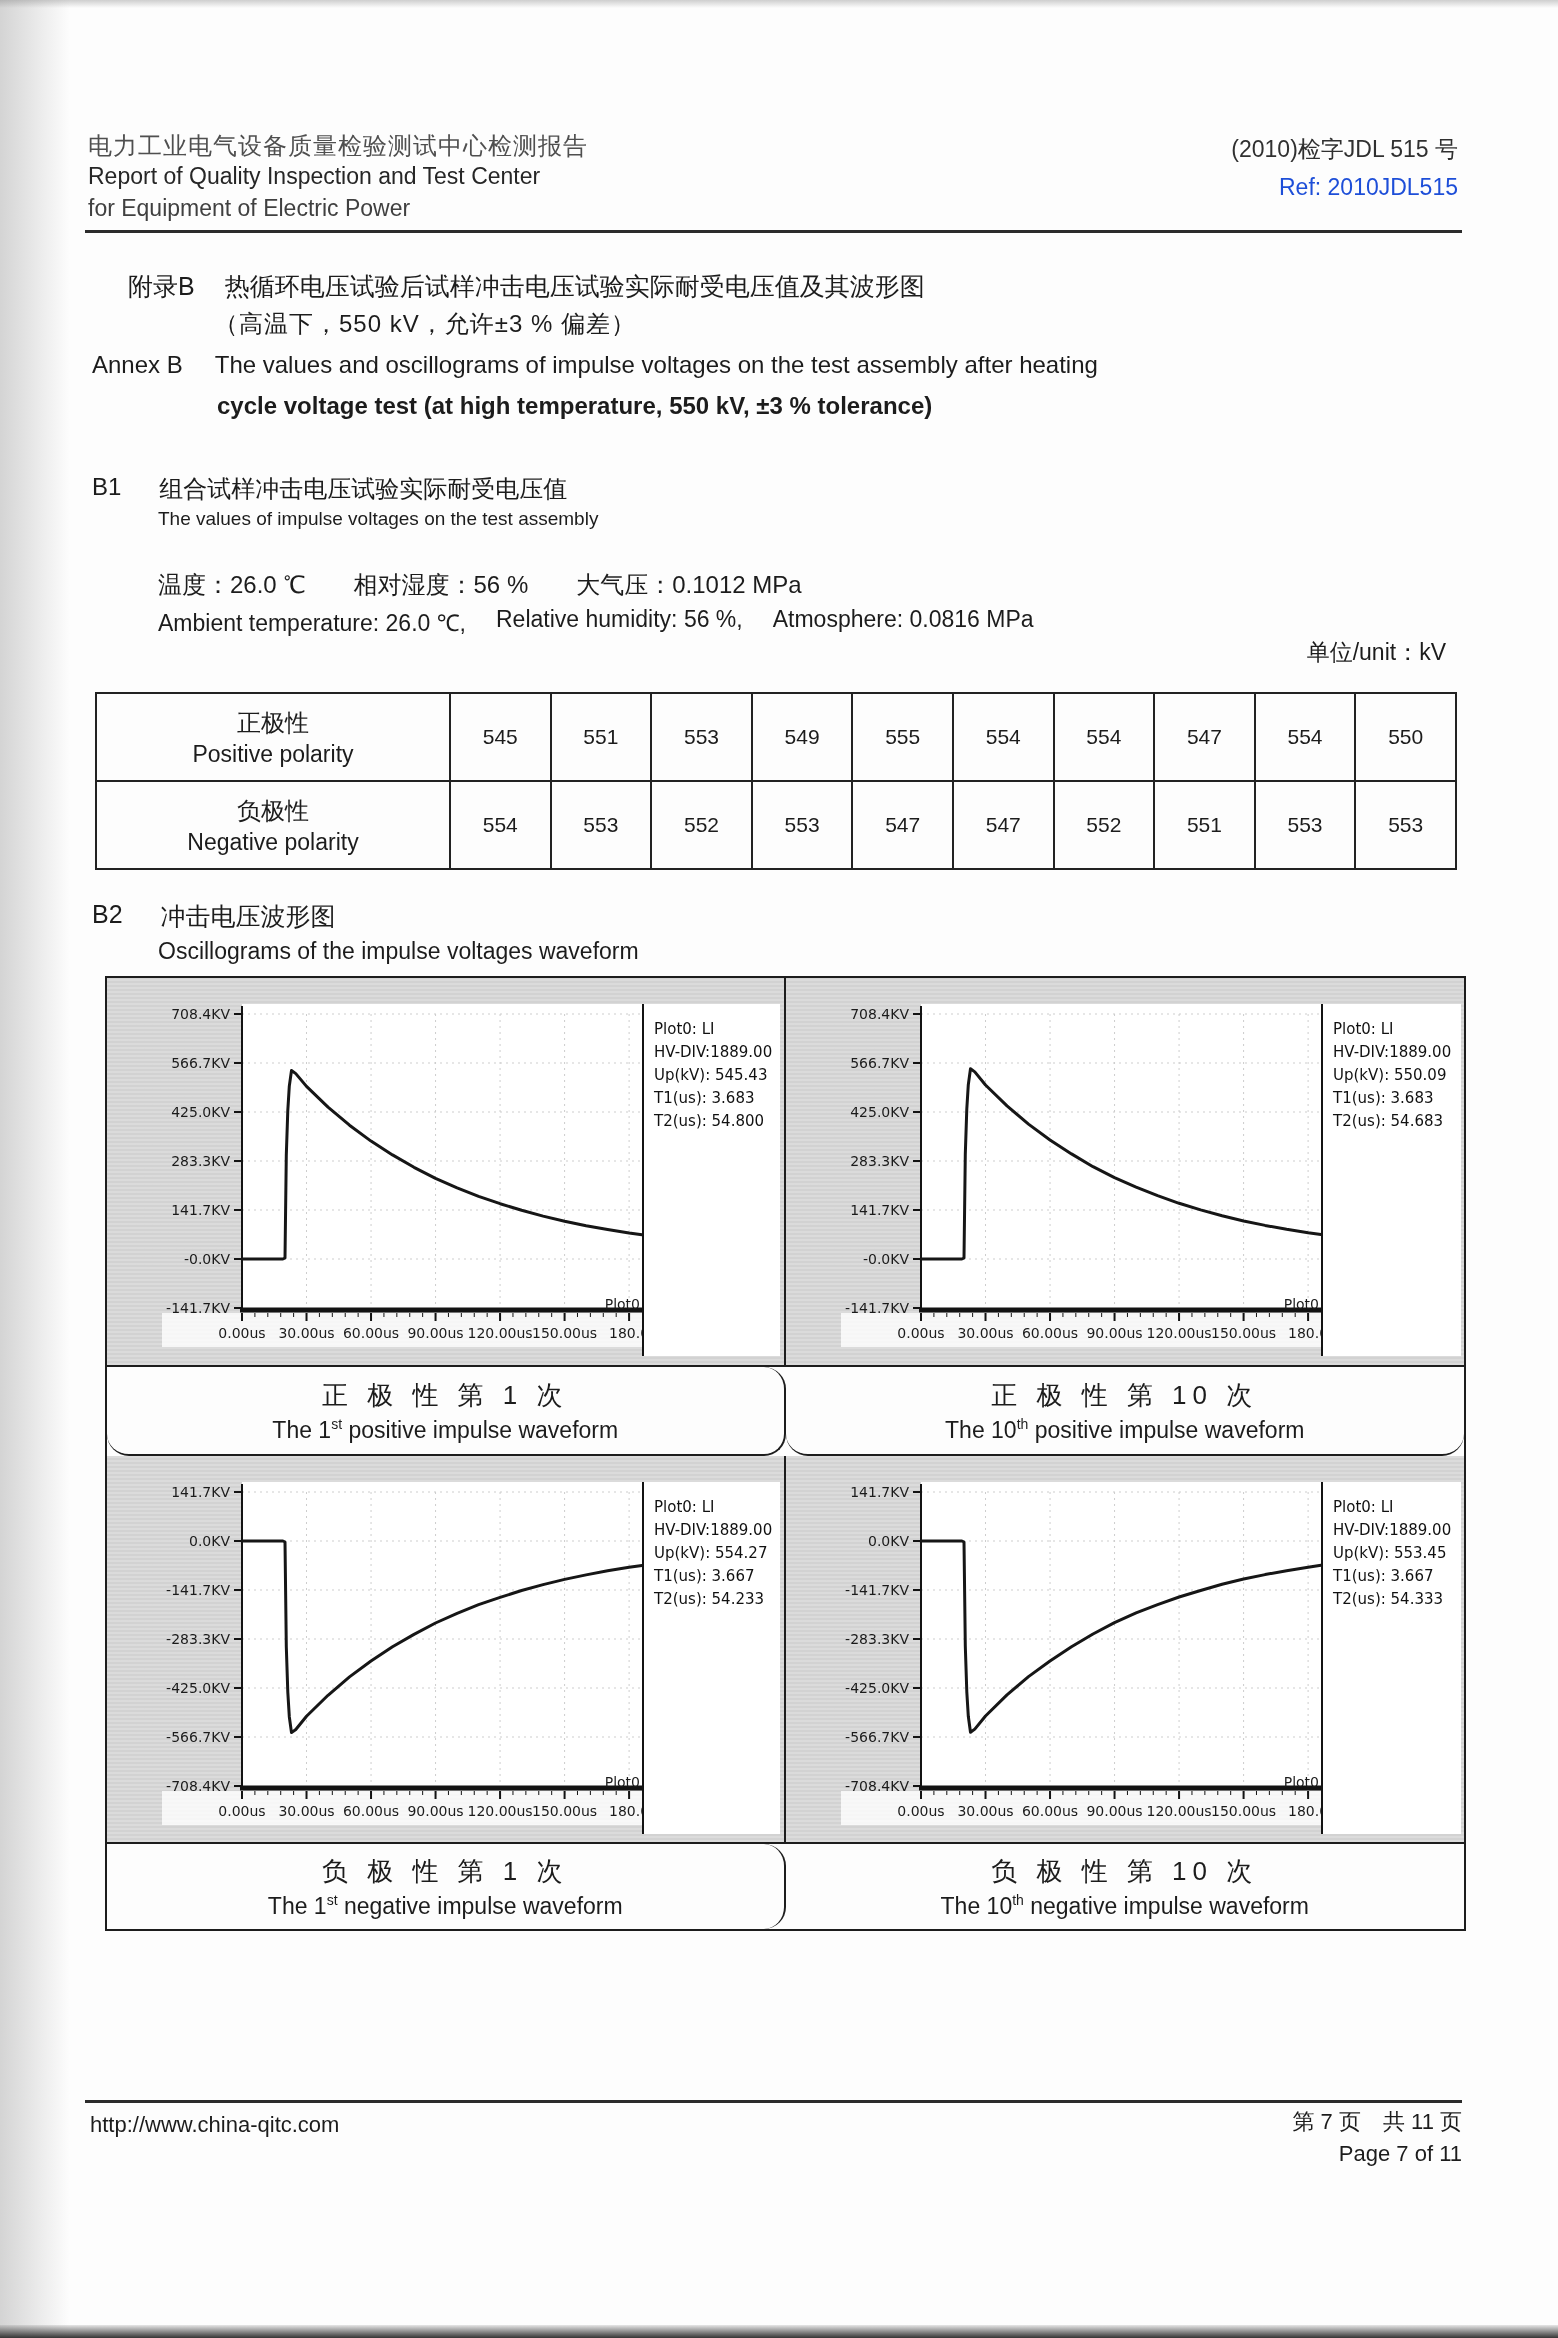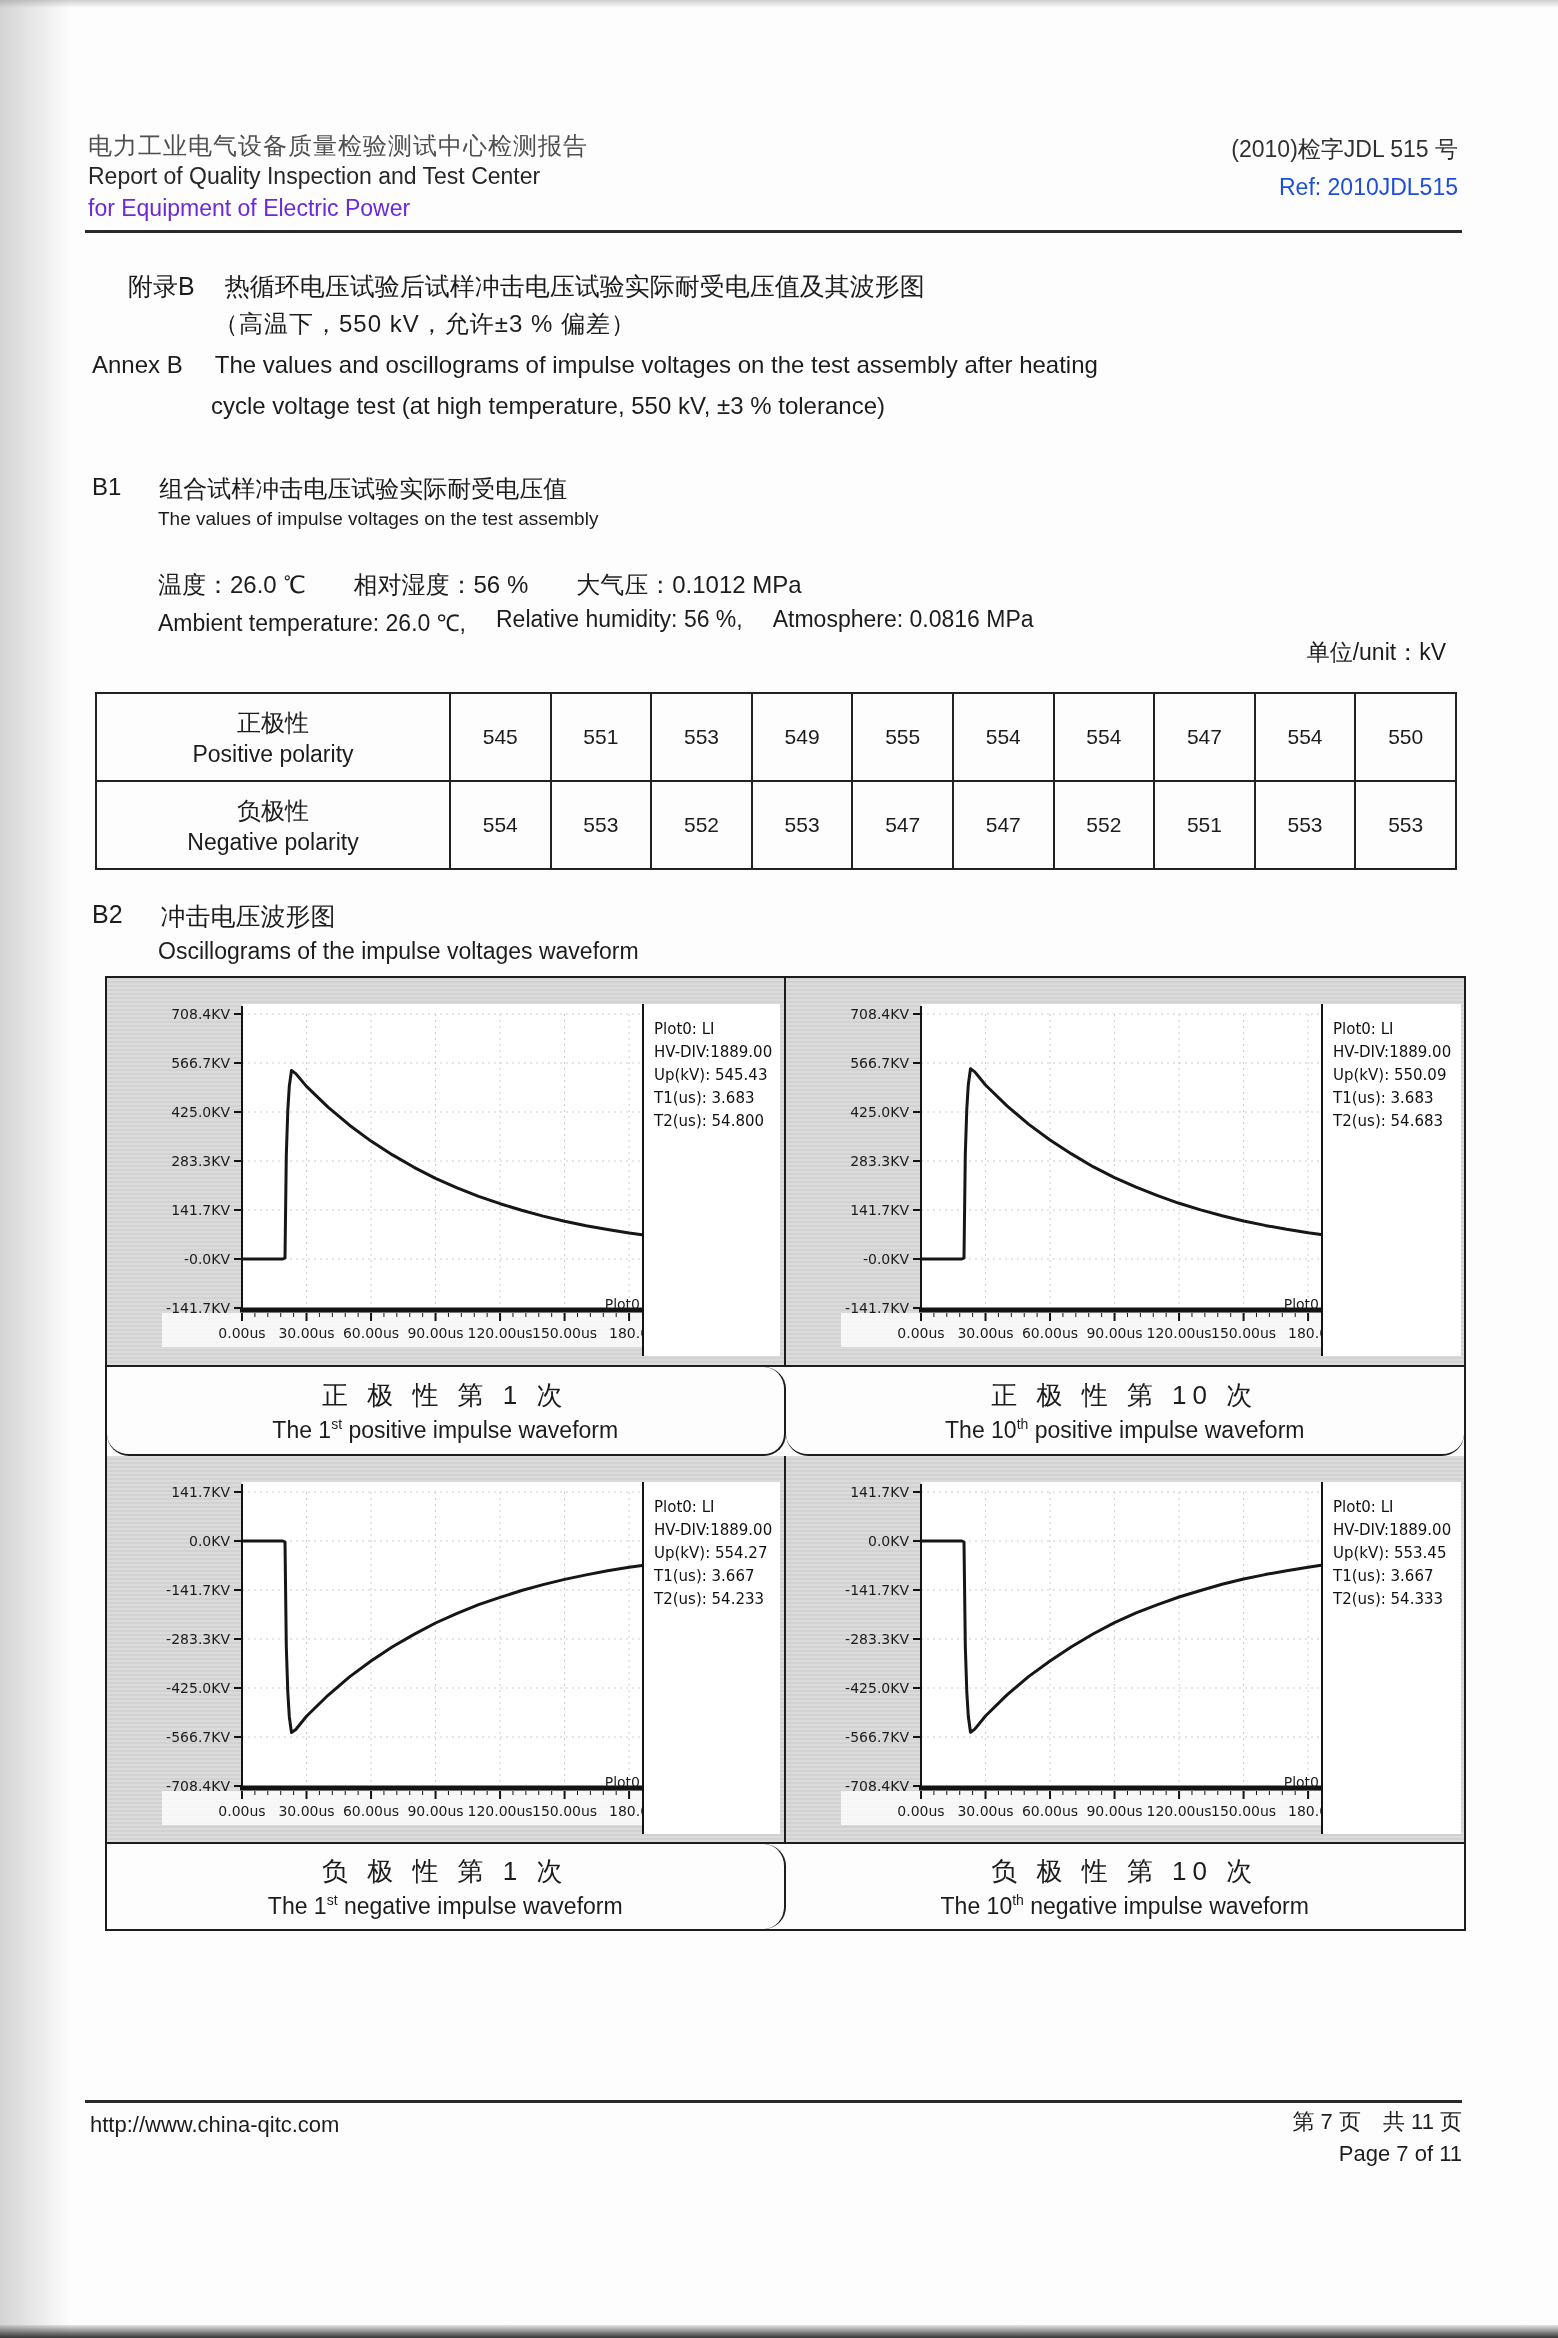--- a/index.html
+++ b/index.html
@@ -7,31 +7,31 @@
         font-family:"Liberation Sans",sans-serif;color:#1c1c1c;overflow:hidden;}
   .scan-left{position:absolute;left:0;top:0;bottom:0;width:70px;
         background:linear-gradient(90deg,rgba(150,150,150,.40),rgba(255,255,255,0));}
   .scan-top{position:absolute;left:0;top:0;right:0;height:8px;background:linear-gradient(180deg,rgba(120,120,120,.35),rgba(255,255,255,0));}
   .scan-bottom{position:absolute;left:0;right:0;bottom:0;height:13px;
         background:linear-gradient(180deg,rgba(140,140,140,.2),#353535);}
   .abs{position:absolute;}
   
   .h-zh{left:88px;top:130px;font-size:24px;color:#4f4f4f;letter-spacing:1px;}
   .h-en1{left:88px;top:163px;font-size:23px;color:#262626;}
-  .h-en2{left:88px;top:195px;font-size:23px;color:#6d28d9;}
+  .h-en2{left:88px;top:195px;font-size:23px;color:#404040;}
   .h-ref{right:100px;top:134px;text-align:right;}
   .h-ref .zh{font-size:23px;color:#303030;}
   .h-ref .en{font-size:23px;color:#1d4ed8;margin-top:9px;}
   .rule{left:85px;width:1377px;height:3px;background:#2b2b2b;}
   .rule1{top:230px;} .rule2{top:2100px;}
   
   .annex-row1{left:128px;top:270px;font-size:25px;display:flex;gap:30px;}
   .annex-row2{left:214px;top:308px;font-size:24px;letter-spacing:1px;}
   .annex-row3{left:92px;top:351px;font-size:24px;display:flex;gap:32px;}
-  .annex-row4{left:211px;top:392px;font-size:24px;}
+  .annex-row4{left:217px;top:392px;font-size:24px;font-weight:bold;}
   
   .b1-row{left:92px;top:473px;font-size:24px;display:flex;gap:38px;}
   .b1-en{left:158px;top:508px;font-size:19px;}
   .cond-zh{left:158px;top:569px;font-size:24px;display:flex;gap:48px;}
   .cond-en{left:158px;top:606px;font-size:23px;display:flex;gap:30px;}
   .unit{right:112px;top:637px;font-size:23px;}
   
   .vals-table{position:absolute;left:95px;top:692px;width:1362px;border-collapse:collapse;table-layout:fixed;}
   .vals-table td{border:2px solid #222;text-align:center;vertical-align:middle;height:86px;padding:0;}
   .vals-table .lbl .zh{font-size:24px;}

